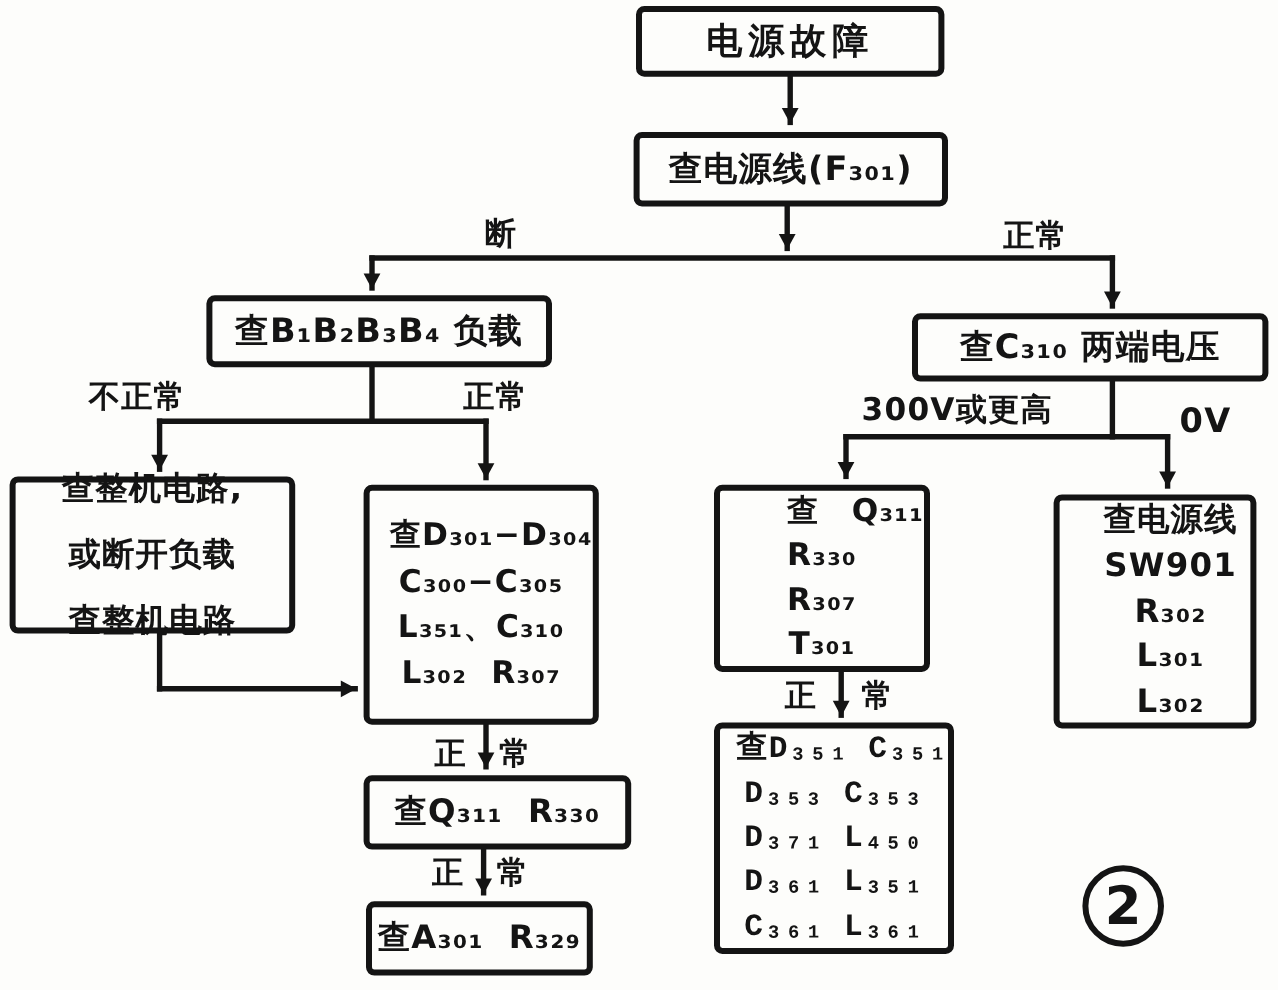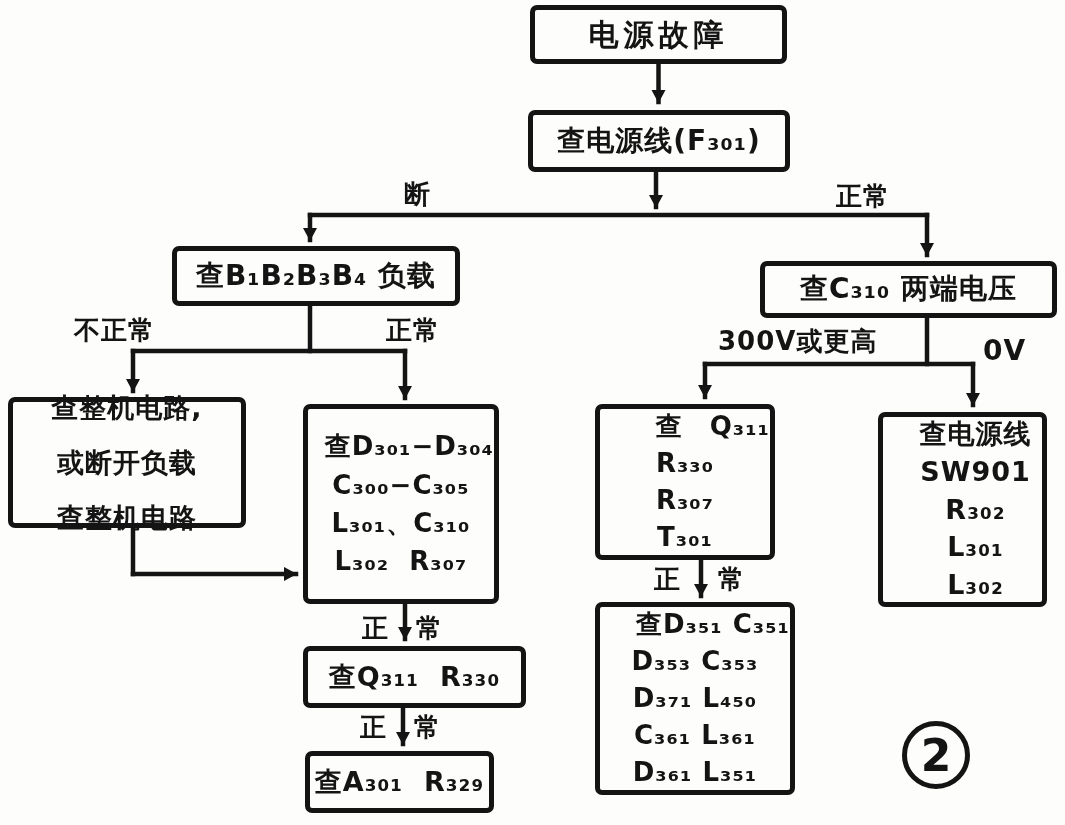--- a/index.html
+++ b/index.html
@@ -119,21 +119,21 @@
 
   <div class="box" style="left:8px;top:397px;width:238px;height:131px;font-size:27px;line-height:1.45;gap:16px;">
     <div class="bline">查整机电路,</div>
     <div class="bline">或断开负载</div>
     <div class="bline">查整机电路</div>
   </div>
 
   <div class="box" style="left:303px;top:404px;width:196px;height:200px;font-size:26px;line-height:1.48;">
     <div class="bline first-left">查D₃₀₁−D₃₀₄</div>
     <div class="bline">C₃₀₀−C₃₀₅</div>
-    <div class="bline">L₃₀₁、C₃₁₀</div>
+    <div class="bline">L₃₅₁、C₃₁₀</div>
     <div class="bline">L₃₀₂  R₃₀₇</div>
   </div>
 
   <div class="box" style="left:303px;top:646px;width:223px;height:62px;font-size:27px;">
     <div class="bline">查Q₃₁₁  R₃₃₀</div>
   </div>
 
   <div class="box" style="left:305px;top:751px;width:189px;height:62px;font-size:27px;">
     <div class="bline">查A₃₀₁  R₃₂₉</div>
   </div>
@@ -142,26 +142,26 @@
     <div class="bline">查C₃₁₀ 两端电压</div>
   </div>
 
   <div class="box" style="left:595px;top:404px;width:180px;height:156px;font-size:26px;line-height:1.42;">
     <div class="bline first-left">查　Q₃₁₁</div>
     <div class="bline">R₃₃₀</div>
     <div class="bline">R₃₀₇</div>
     <div class="bline">T₃₀₁</div>
   </div>
 
-  <div class="box" style="left:595px;top:602px;width:200px;height:193px;font-size:26px;line-height:1.42;">
+  <div class="box" style="left:595px;top:602px;width:200px;height:193px;font-size:26px;line-height:1.42;font-family:Liberation Mono, monospace;">
     <div class="bline first-left">查D₃₅₁ C₃₅₁</div>
     <div class="bline">D₃₅₃ C₃₅₃</div>
     <div class="bline">D₃₇₁ L₄₅₀</div>
+    <div class="bline">D₃₆₁ L₃₅₁</div>
     <div class="bline">C₃₆₁ L₃₆₁</div>
-    <div class="bline">D₃₆₁ L₃₅₁</div>
   </div>
 
   <div class="box" style="left:878px;top:412px;width:169px;height:195px;font-size:27px;line-height:1.4;padding-left:26px;">
     <div class="bline">查电源线</div>
     <div class="bline">SW901</div>
     <div class="bline">R₃₀₂</div>
     <div class="bline">L₃₀₁</div>
     <div class="bline">L₃₀₂</div>
   </div>
 

